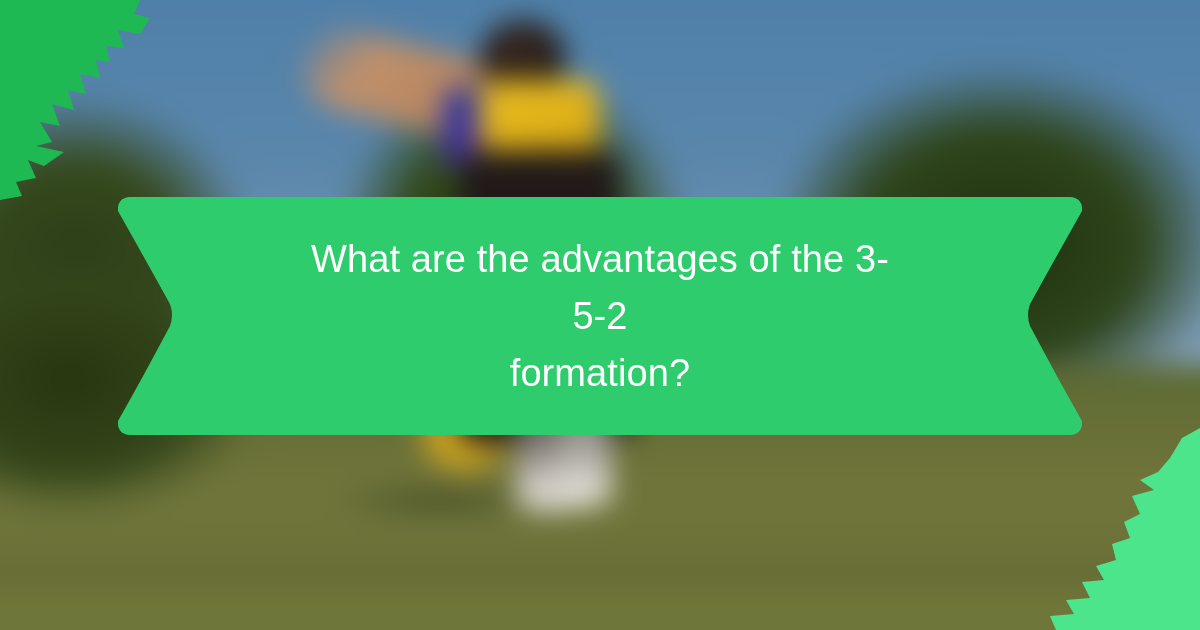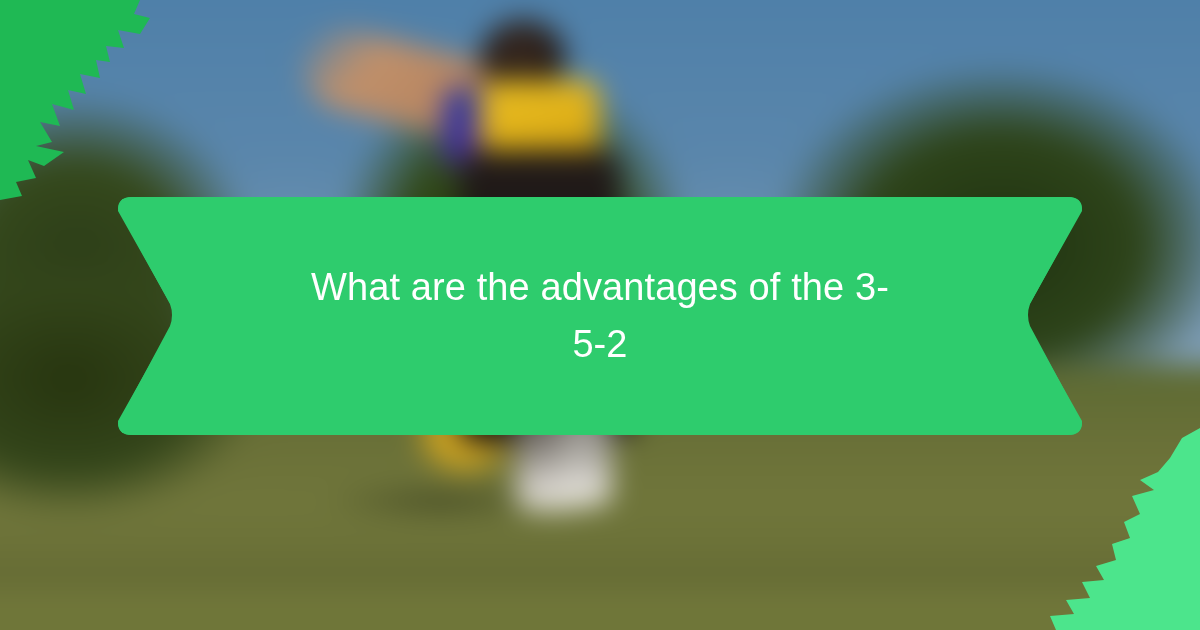--- a/index.html
+++ b/index.html
@@ -198,16 +198,17 @@
                L24,238 Q10,238 10,226 L62,129 Q66,118 62,107 Z" fill="#2ecc6d"></path>
       <path d="M14,2 L960,2 L906,112 Q902,119 906,126 L960,236 L14,236
                L68,126 Q72,119 68,112 Z" fill="#2ecc6d"></path>
       <path d="M24,0 L960,0 Q974,0 974,14 L920,110 Q916,119 920,128
                L974,224 Q974,238 960,238 L24,238 Q10,238 10,224
                L64,128 Q68,119 64,110 L10,14 Q10,0 24,0 Z" fill="#2ecc6d"></path>
     </svg>
 
     <div id="banner-text">
       <span class="line">What are the advantages of the 3-5-2</span>
+      <span class="line">formation?</span>
     </div>
   </div>
 
 </div>
 
 </body></html>

